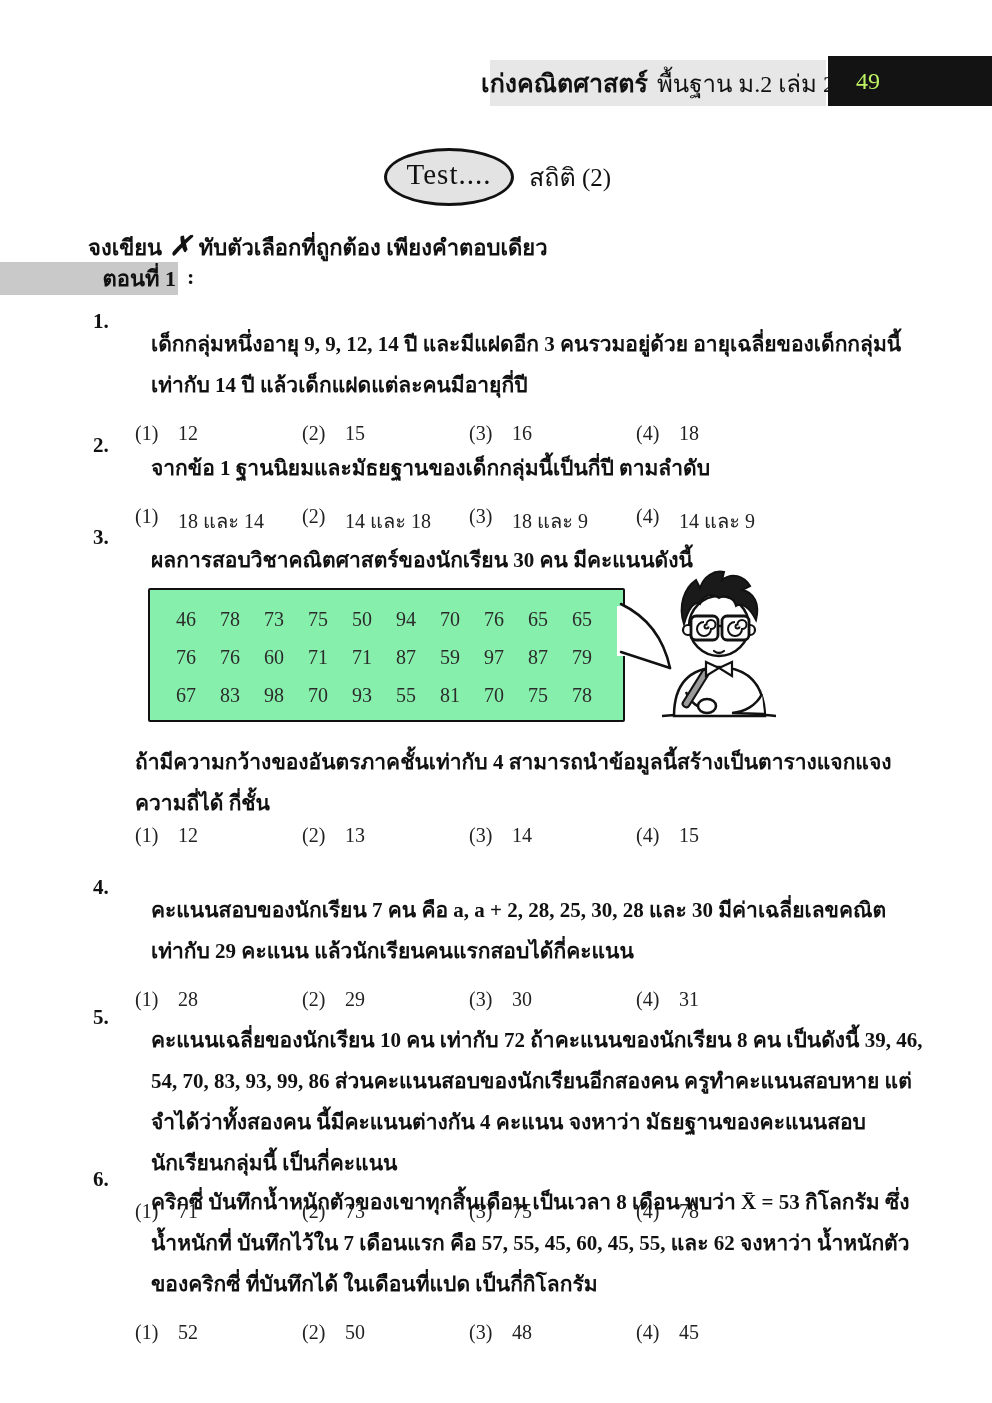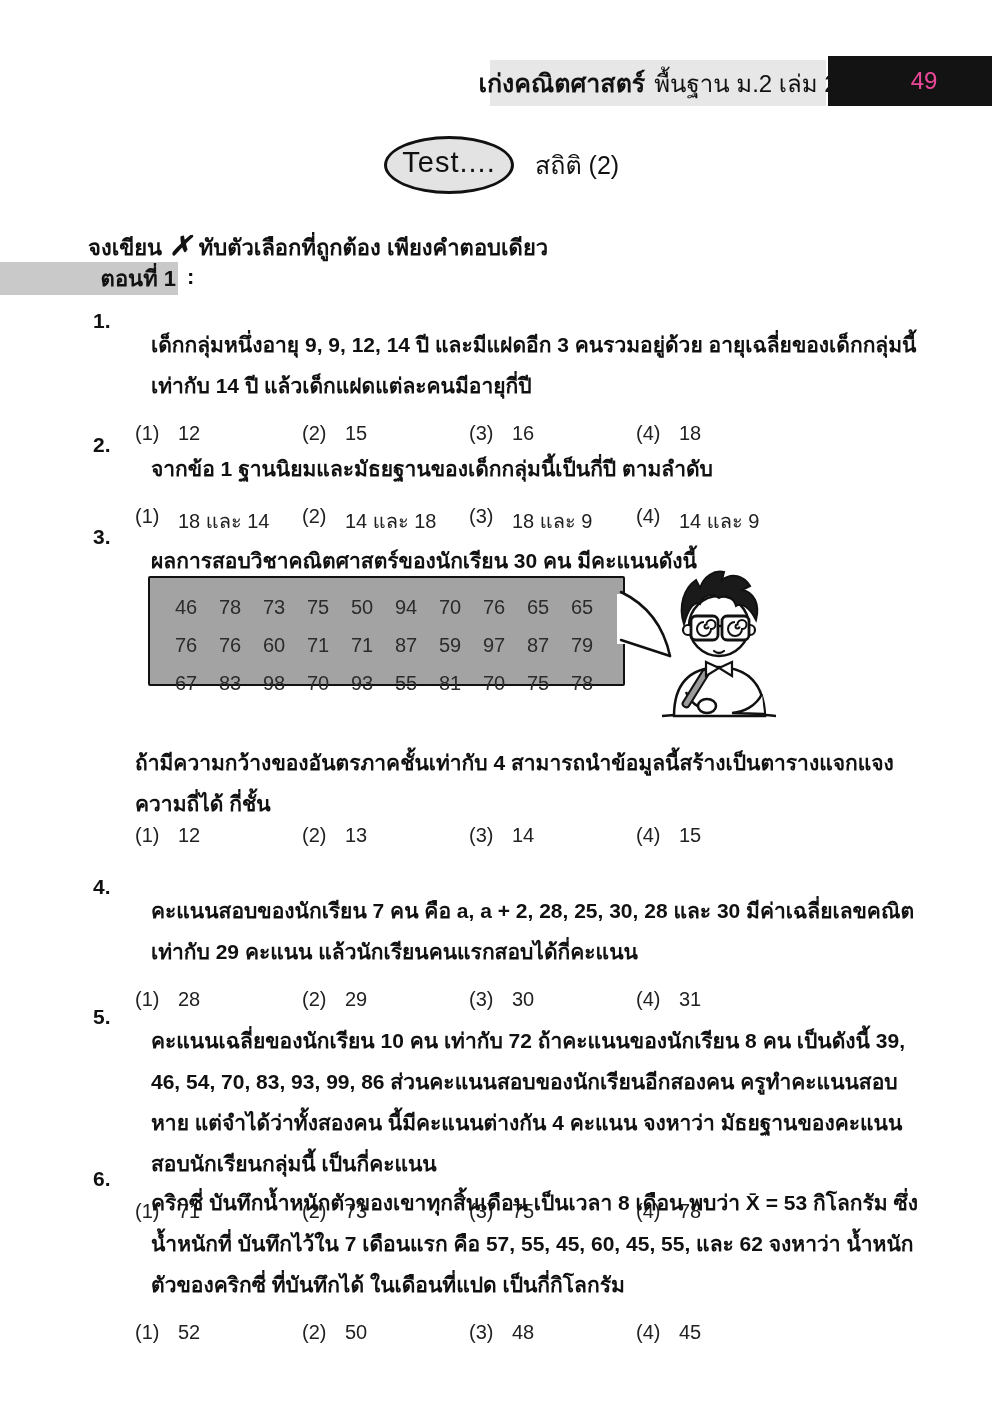--- a/index.html
+++ b/index.html
@@ -1,35 +1,35 @@
 <!DOCTYPE html>
 <html><head>
 <meta charset="utf-8">
 <style>
   html,body { margin:0; padding:0; background:#fff; }
   .page {
     position:relative; width:992px; height:1403px; background:#ffffff;
-    font-family:Liberation Sans, sans-serif; color:#111;
+    font-family:Liberation Serif, serif; color:#111;
     overflow:hidden;
   }
   
   .header-bar {
     position:absolute; left:490px; top:60px; width:336px; height:46px;
     background:#e7e7e7; display:flex; align-items:center; justify-content:center;
     gap:9px; box-sizing:border-box;
   }
   .header-title { font-size:25px; font-weight:700; white-space:nowrap; }
   .header-sub   { font-size:24px; font-weight:400; white-space:nowrap; }
   .page-badge {
     position:absolute; left:828px; top:56px; width:164px; height:50px;
-    background:#131313; color:#ec4899; display:flex; align-items:center;
-    font-size:24px; padding-left:28px; box-sizing:border-box;justify-content:center;
-  }
-  
-  .banner { position:absolute; left:384px; top:136px; display:flex; align-items:center; gap:21px; }
+    background:#131313; color:#bef264; display:flex; align-items:center;
+    font-size:24px; padding-left:28px; box-sizing:border-box;
+  }
+  
+  .banner { position:absolute; left:384px; top:148px; display:flex; align-items:center; gap:15px; }
   .test-oval {
     width:130px; height:58px; border:3.5px solid #111; border-radius:50%;
     background:#e3e3e3; display:flex; align-items:center; justify-content:center;
     font-size:29px; font-weight:500; letter-spacing:1px; box-sizing:border-box;
     padding-bottom:5px;
   }
   .banner-topic { font-size:25px; font-weight:500; }
   
   .instruction { position:absolute; left:88px; top:230px; font-size:22px; font-weight:700; }
   .instruction .xmark { font-style:italic; font-size:27px; padding:0 7px; font-weight:800; }
@@ -46,22 +46,22 @@
   .q-num { position:absolute; left:5px; top:1px; font-size:21px; font-weight:700; }
   .q-text { font-size:21px; font-weight:600; line-height:41px; margin:16px; width:781px; }
   .choices { display:flex; margin-top:3px; }
   .choice { width:167px; display:flex; font-size:20px; font-weight:400; color:#222; }
   .choice-num { width:30px; margin-right:13px; flex:none; }
   
   .q3 .q-num { top:1px; }
   .q3 .q-text { position:absolute; left:47px; top:0; }
   .q3-after { position:absolute; left:47px; top:218px; font-size:21px; font-weight:600; line-height:41px; margin:0; width:781px; }
   .q3 .choices { position:absolute; left:47px; top:300px; margin:0; }
-  .score-box { position:absolute; left:60px; top:52px; width:477px; height:110px;
-    border:2.5px solid #111; border-radius:2px; box-sizing:border-box; background:#a3a3a3; }
+  .score-box { position:absolute; left:60px; top:64px; width:477px; height:134px;
+    border:2.5px solid #111; border-radius:2px; box-sizing:border-box; background:#86efac; }
   .score-grid {
     display:grid; grid-template-columns:repeat(10,44px); grid-auto-rows:38px;
     padding:10px 0 0 14px; justify-items:center; align-items:center;
     font-size:20px; color:#2b2b2b; font-weight:400;
   }
   .tail-svg { position:absolute; left:470px; top:4px; overflow:visible; }
   .cartoon { position:absolute; left:556px; top:40px; }
 </style>
 </head>
 <body>

